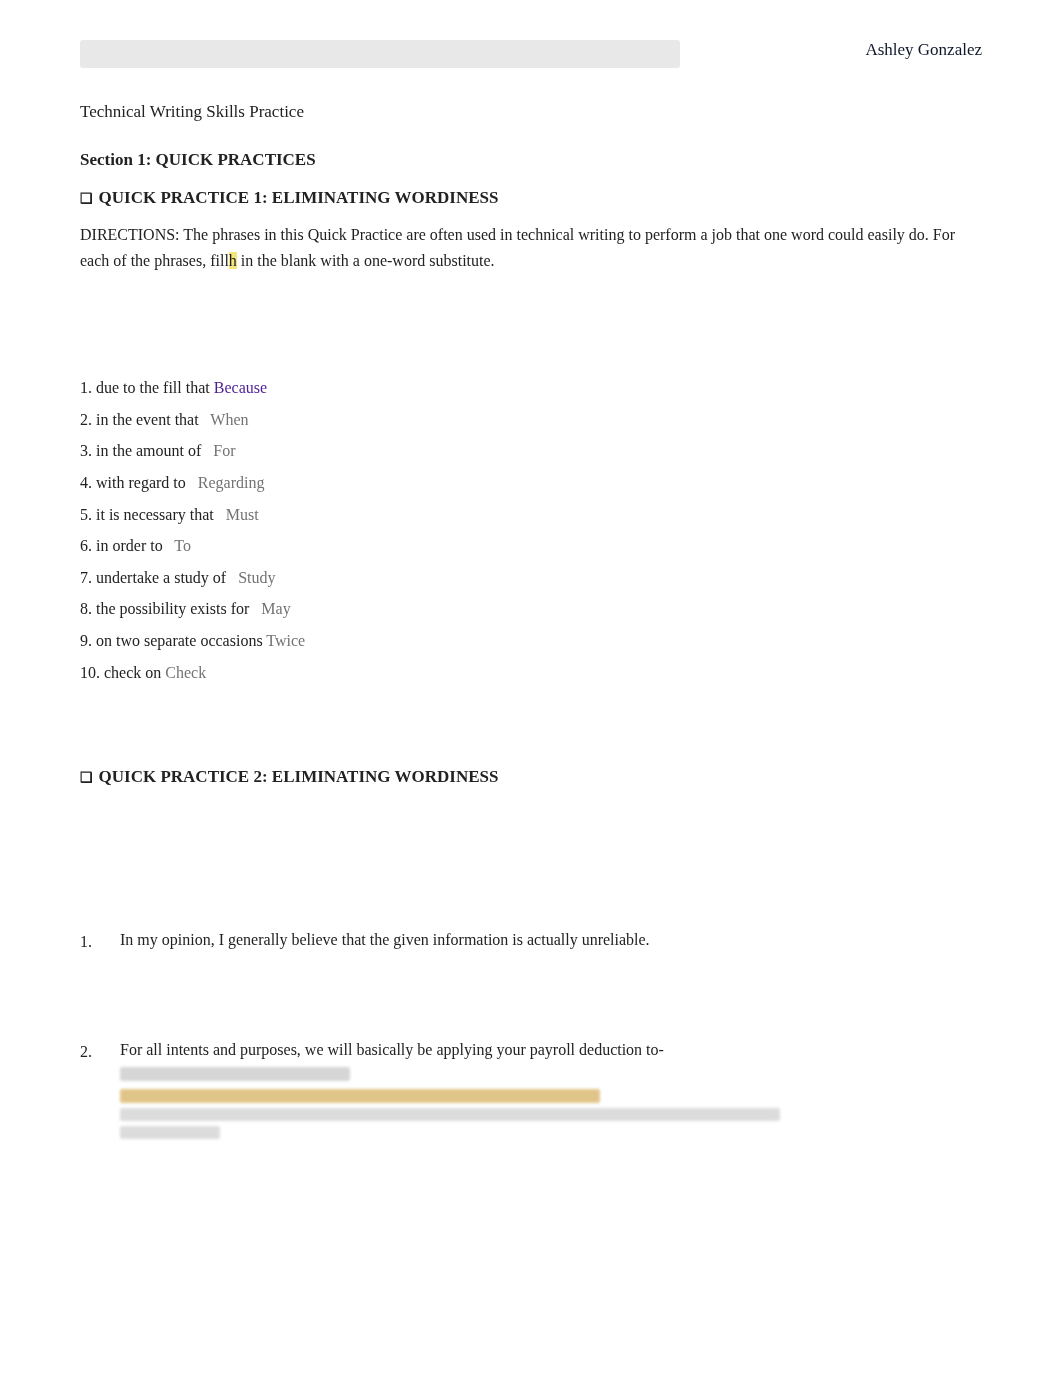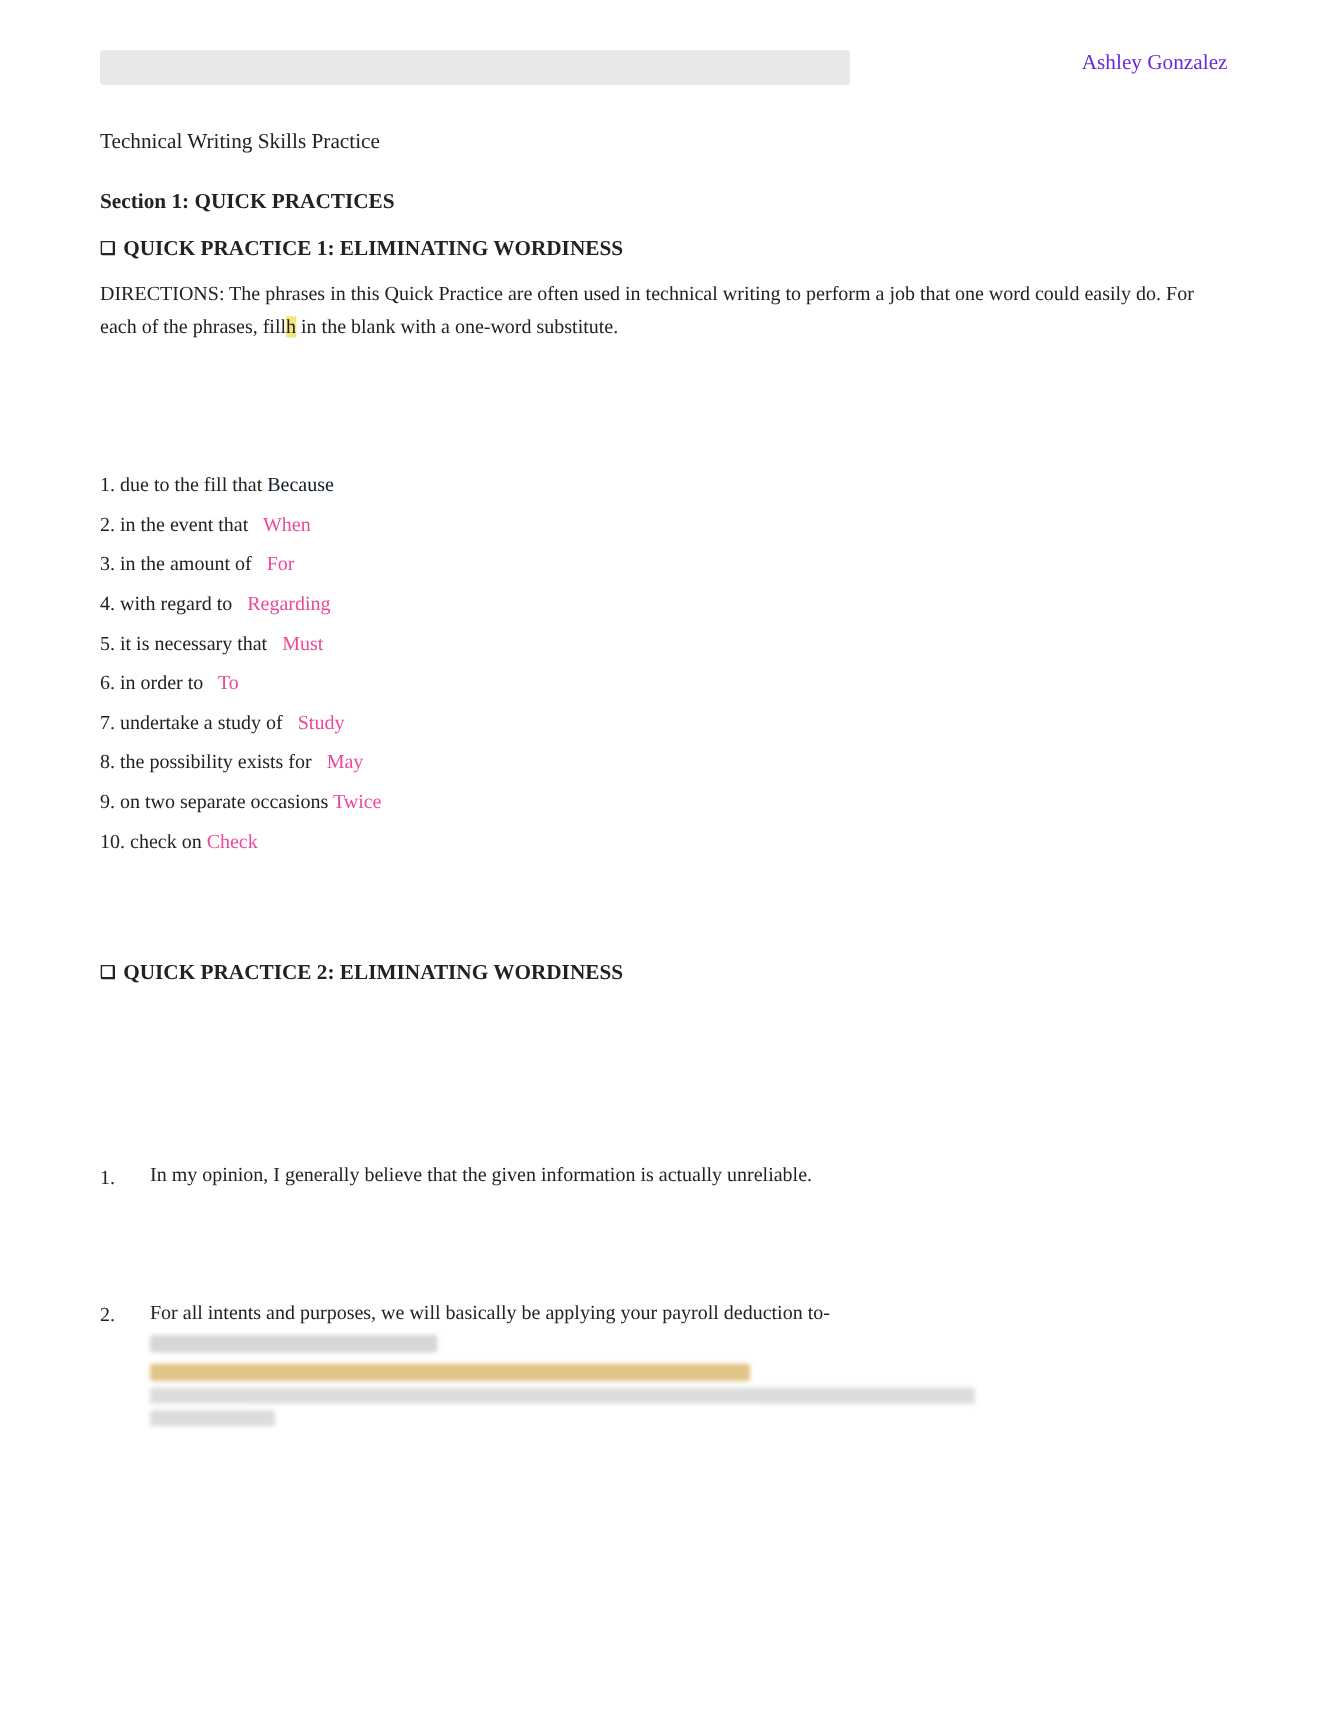--- a/index.html
+++ b/index.html
@@ -33,21 +33,21 @@
       height: 28px;
       background: #e8e8e8;
       border-radius: 3px;
       display: inline-block;
     }
 
     .author-name {
       position: absolute;
       right: 0;
       top: 0;
-      color: #6d28d9;
+      color: #0f172a;
       font-size: 17px;
     }
 
     .page-title {
       text-align: left;
       font-size: 17px;
       margin-bottom: 28px;
       font-weight: normal;
     }
 
@@ -91,26 +91,26 @@
       margin-bottom: 30px;
       line-height: 1.85;
       font-size: 16px;
     }
 
     .items-list li {
       margin-bottom: 2px;
     }
 
     .answer-word {
-      color: #ec4899;
+      color: #737373;
       font-size: 16px;
     }
 
     .answer-word.orange {
-      color: #0f172a;
+      color: #4c1d95;
     }
 
     .section-divider {
       height: 50px;
     }
 
     .blurred-line1 {
       width: 230px;
       height: 14px;
       background: #bbb;

